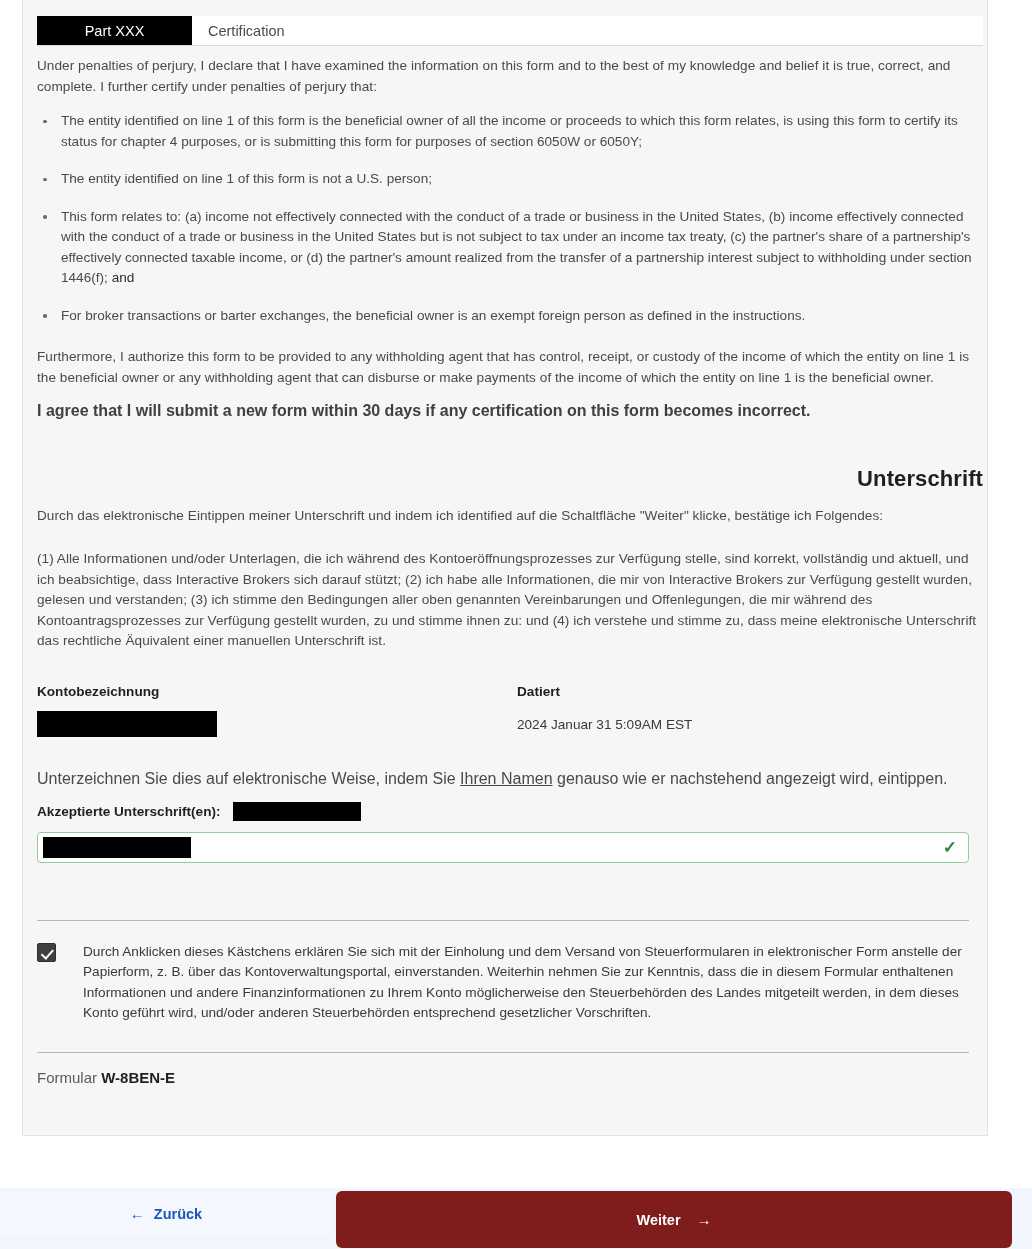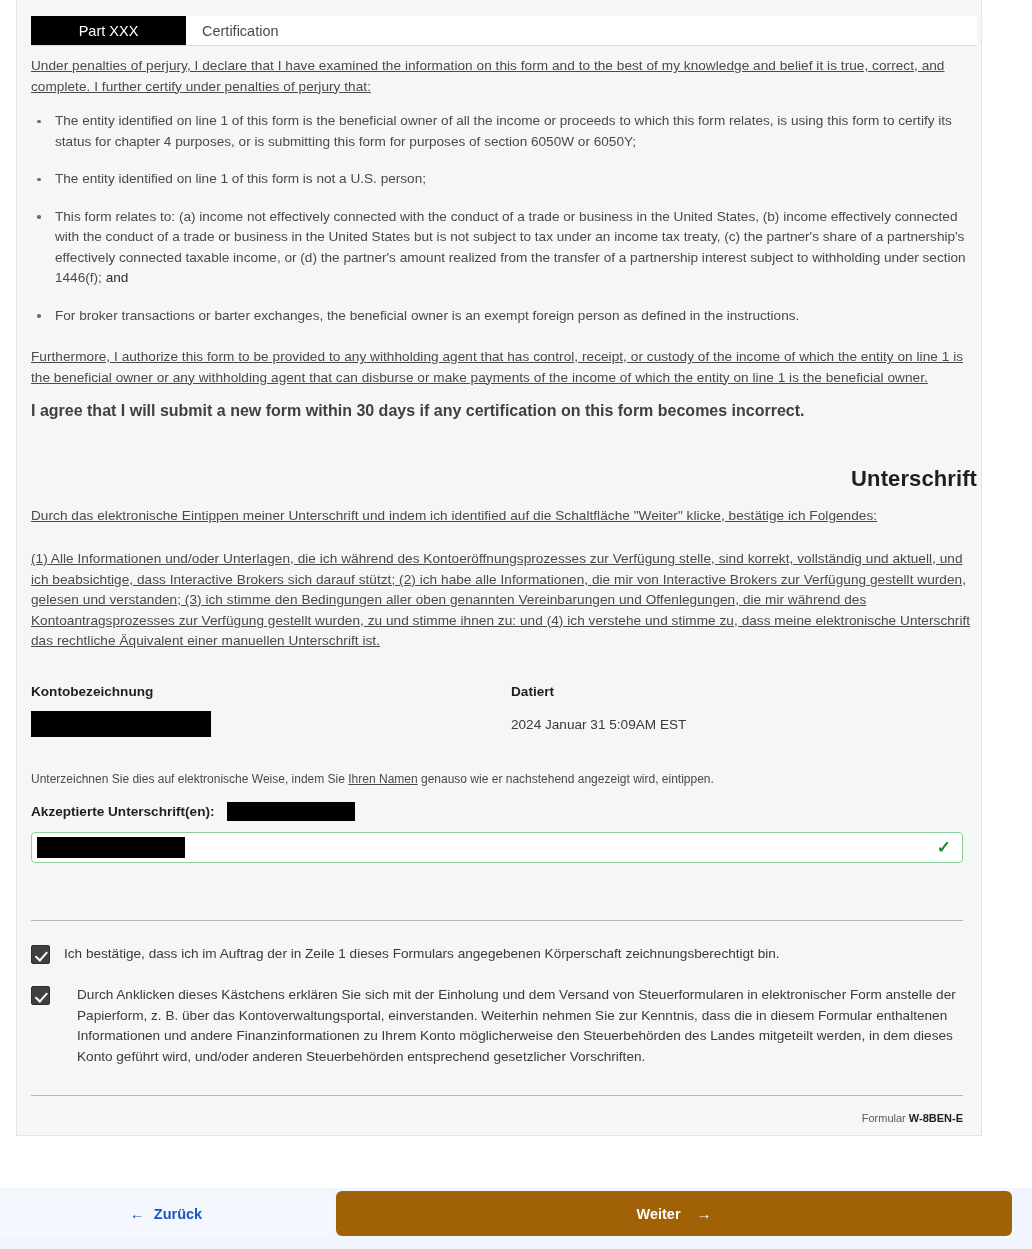--- a/index.html
+++ b/index.html
@@ -13,21 +13,21 @@
   .page {
     position: relative;
     width: 1032px; height: 1249px;
     overflow: hidden;
     background: #ffffff;
   }
 
   
   .card {
     position: absolute;
-    left: 16px; top: 0px;
+    left: 22px; top: 0px;
     width: 966px; height: 1136px;
     background: #f5f6f6;
     border: 1px solid #e3e4e4;
     border-top: none;
   }
 
   
   .tabbar {
     position: absolute;
     left: 14px; top: 16px;
@@ -59,21 +59,20 @@
     position: absolute;
     left: 14px; top: 56px;
     width: 946px;
   }
   p.para {
     margin: 0 0 0 0;
     font-size: 13.6px;
     line-height: 20.5px;
     color: #4a4a4a;
     letter-spacing: 0.05px;
-    text-decoration: underline;
   }
   p.para.spaced { margin-top: 14px; }
   .bold { font-weight: normal; color: #2e2e2e; }
   p.agree {
     margin: 14px 0 0 0;
     font-size: 16px;
     line-height: 20.5px;
     color: #404040;
     font-weight: bold;
   }
@@ -132,21 +131,21 @@
     margin-top: 9px;
   }
   .field-value {
     font-size: 13.6px;
     color: #3a3a3a;
     margin-top: 13px;
     line-height: 20px;
   }
 
   .sign-instr {
-    font-size: 12px;
+    font-size: 16px;
     color: #4a4a4a;
     line-height: 20px;
   }
   .sign-instr .ulink {
     color: #4a4a4a;
     text-decoration: underline;
   }
 
   .accepted-row {
     display: flex;
@@ -217,22 +216,21 @@
   }
   .check-text {
     font-size: 13.6px;
     line-height: 20.5px;
     color: #3a3a3a;
     width: 900px;
   }
 
   
   .form-id {
-    text-align: right;
-    font-size: 11px;
+    font-size: 15px;
     color: #5a5a5a;
     width: 932px;
   }
   .form-id b { color: #1f1f1f; }
 
   
   .actionbar {
     position: absolute;
     left: 0; top: 1188px;
     width: 1032px; height: 61px;
@@ -249,22 +247,22 @@
     font-size: 14.5px;
     font-weight: bold;
     font-family: "Liberation Sans", sans-serif;
     display: flex; align-items: center; justify-content: center;
     gap: 9px;
     cursor: pointer;
   }
   .btn-next {
     position: absolute;
     left: 336px; top: 3px;
-    width: 676px; height: 45px;
-    background: #a16207;
+    width: 676px; height: 57px;
+    background: #7f1d1d;
     border: none;
     border-radius: 6px;
     color: #ffffff;
     font-size: 14.5px;
     font-weight: bold;
     font-family: "Liberation Sans", sans-serif;
     display: flex; align-items: center; justify-content: center;
     gap: 16px;
     cursor: pointer;
   }
@@ -325,24 +323,20 @@
         <span class="redact redact-accepted"></span>
       </div>
 
       <div class="sig-input">
         <span class="redact redact-sig"></span>
         <span class="check-ok">✓</span>
       </div>
 
       <div class="divider" style="margin-top:57px;"></div>
 
-      <div class="check-row" style="margin-top:23px;">
-        <span class="cbox"></span>
-        <span class="check-text">Ich bestätige, dass ich im Auftrag der in Zeile 1 dieses Formulars angegebenen Körperschaft zeichnungsberechtigt bin.</span>
-      </div>
 
       <div class="check-row" style="margin-top:21px;gap:27px;">
         <span class="cbox"></span>
         <span class="check-text">Durch Anklicken dieses Kästchens erklären Sie sich mit der Einholung und dem Versand von Steuerformularen in elektronischer Form anstelle der Papierform, z. B. über das Kontoverwaltungsportal, einverstanden. Weiterhin nehmen Sie zur Kenntnis, dass die in diesem Formular enthaltenen Informationen und andere Finanzinformationen zu Ihrem Konto möglicherweise den Steuerbehörden des Landes mitgeteilt werden, in dem dieses Konto geführt wird, und/oder anderen Steuerbehörden entsprechend gesetzlicher Vorschriften.</span>
       </div>
 
       <div class="divider" style="margin-top:28px;"></div>
 
       <div class="form-id" style="margin-top:16px;"><span>Formular </span><b>W-8BEN-E</b></div>
 

